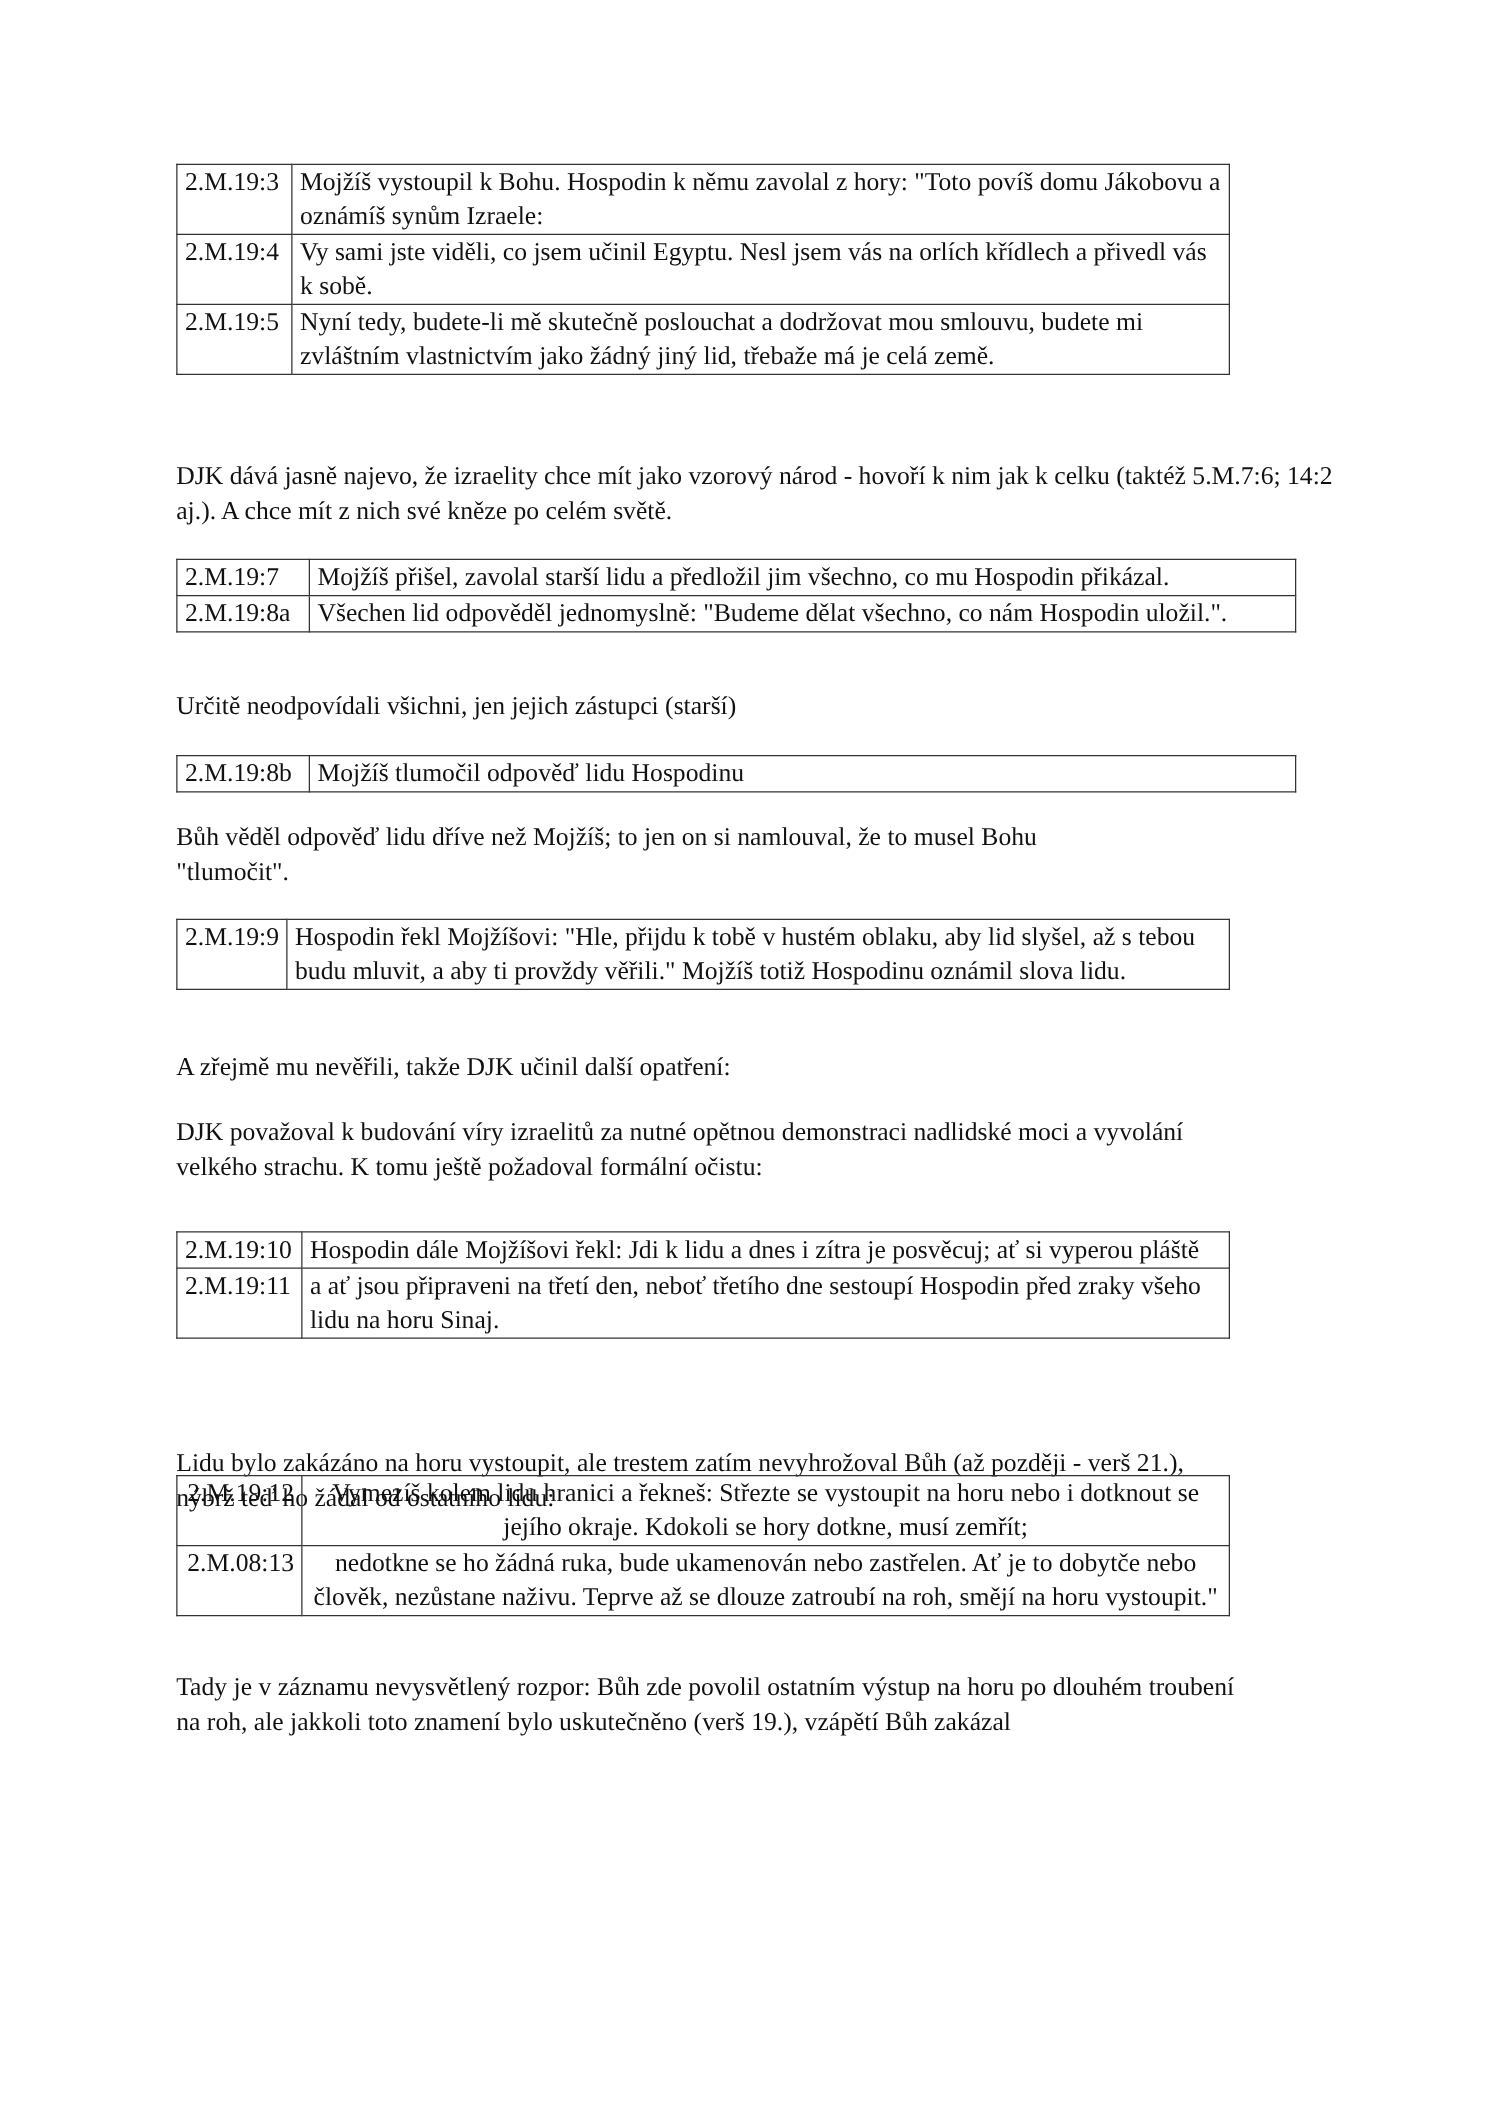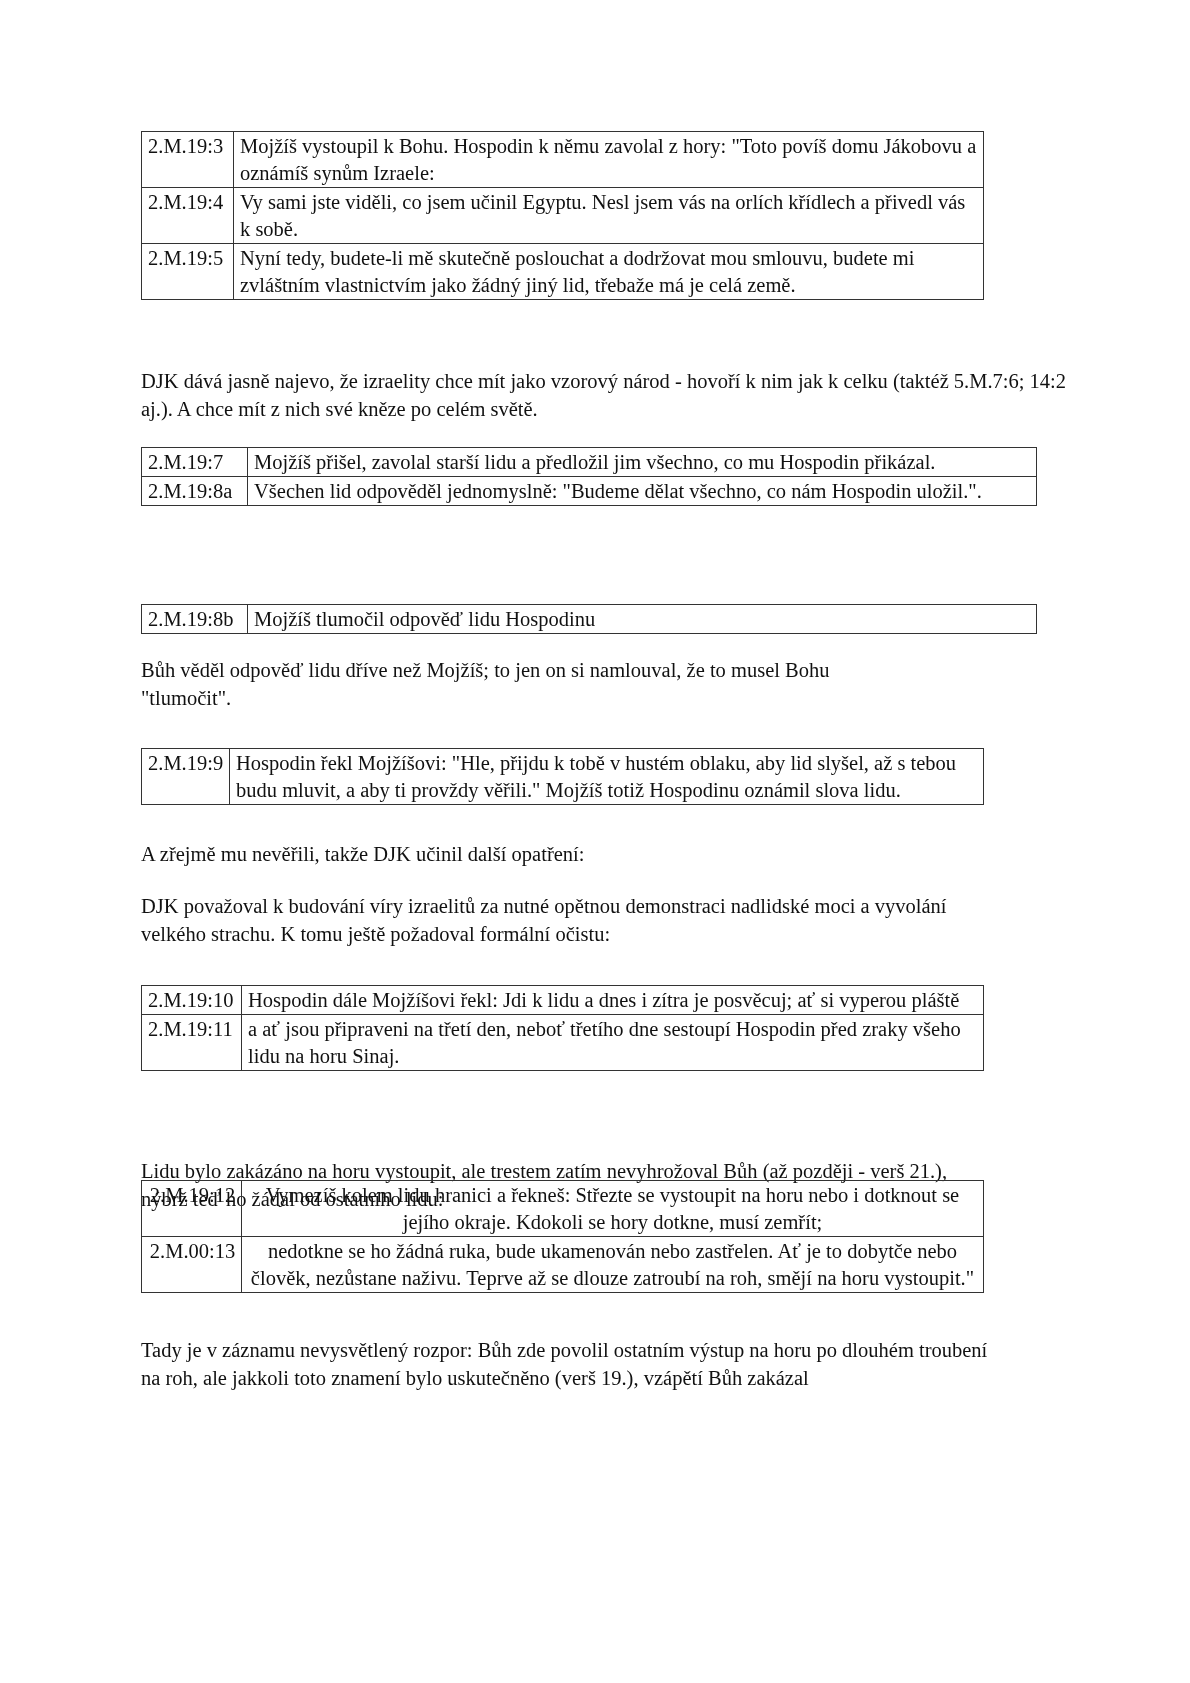--- a/index.html
+++ b/index.html
@@ -64,41 +64,44 @@
         <td>Mojžíš přišel, zavolal starší lidu a předložil jim všechno, co mu Hospodin přikázal.</td>
       </tr>
       <tr>
         <td class="ref">2.M.19:8a</td>
         <td>Všechen lid odpověděl jednomyslně: "Budeme dělat všechno, co nám Hospodin uložil.".</td>
       </tr>
     </tbody>
       </table>
   </div>
 
+  <div class="blk" style="top:551px;">
+    <p class="para">Určitě neodpovídali všichni, jen jejich zástupci (starší)</p>
+  </div>
 
   <div class="blk" style="top:604px;">
     <table class="vt" style="width:896px;">
       <colgroup>
           <col style="width:106px">
           <col>
         </colgroup>
       <tbody>
           <tr>
         <td class="ref">2.M.19:8b</td>
         <td>Mojžíš tlumočil odpověď lidu Hospodinu</td>
       </tr>
     </tbody>
       </table>
   </div>
 
   <div class="blk" style="top:656px;">
     <p class="para" style="width:760px;">Bůh věděl odpověď lidu dříve než Mojžíš; to jen on si namlouval, že to musel Bohu "tlumočit".</p>
   </div>
 
-  <div class="blk" style="top:735px;margin-top:13px;">
+  <div class="blk" style="top:735px;">
     <table class="vt" style="width:843px;">
       <colgroup>
           <col style="width:88px">
           <col>
         </colgroup>
       <tbody>
           <tr>
         <td class="ref">2.M.19:9</td>
         <td>Hospodin řekl Mojžíšovi: "Hle, přijdu k tobě v hustém oblaku, aby lid slyšel, až s tebou budu mluvit, a aby ti provždy věřili." Mojžíš totiž Hospodinu oznámil slova lidu.</td>
       </tr>
@@ -142,21 +145,21 @@
       <colgroup>
           <col style="width:100px">
           <col>
         </colgroup>
       <tbody>
           <tr>
         <td class="ref">2.M.19:12</td>
         <td>Vymezíš kolem lidu hranici a řekneš: Střezte se vystoupit na horu nebo i dotknout se jejího okraje. Kdokoli se hory dotkne, musí zemřít;</td>
       </tr>
       <tr>
-        <td class="ref">2.M.00:13</td>
+        <td class="ref">2.M.08:13</td>
         <td>nedotkne se ho žádná ruka, bude ukamenován nebo zastřelen. Ať je to dobytče nebo člověk, nezůstane naživu. Teprve až se dlouze zatroubí na roh, smějí na horu vystoupit."</td>
       </tr>
     </tbody>
       </table>
   </div>
 
   <div class="blk" style="top:1336px;">
     <p class="para" style="width:860px;">Tady je v záznamu nevysvětlený rozpor: Bůh zde povolil ostatním výstup na horu po dlouhém troubení na roh, ale jakkoli toto znamení bylo uskutečněno (verš 19.), vzápětí Bůh zakázal</p>
   </div>
 

